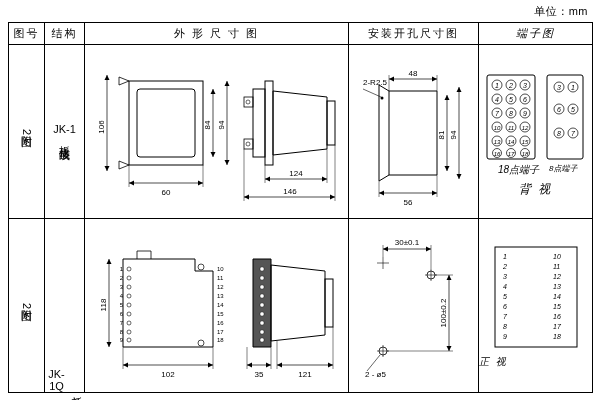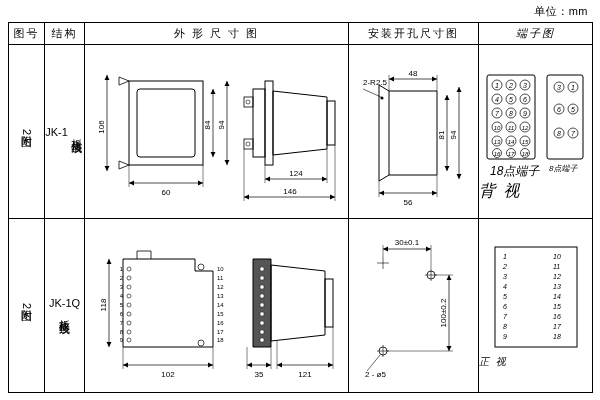--- a/index.html
+++ b/index.html
@@ -90,21 +90,21 @@
     </thead>
     <tbody>
 
       <tr class="row-tall">
         <td class="col-a">
           <div class="cell-stack">
             <span class="vtext">附图2</span>
           </div>
         </td>
         <td class="col-b">
-          <div class="cell-stack" style="flex-direction:row;gap:2px;">
+          <div class="cell-stack" style="flex-direction:column;gap:2px;">
             <span style="font-size:11px;">JK-1</span>
             <span class="vtext">板后接线</span>
           </div>
         </td>
 
         <td class="col-c">
           <div class="drawbox">
             <svg width="264" height="172" viewBox="0 0 264 172">
 
               <rect x="44" y="36" width="74" height="84" fill="none" stroke="#000" stroke-width="1"></rect>
@@ -252,35 +252,35 @@
                 <circle cx="80" cy="64" r="5" fill="none" stroke="#000" stroke-width="0.7"></circle>
                   <text x="80" y="66.5">6</text>
                 <circle cx="94" cy="64" r="5" fill="none" stroke="#000" stroke-width="0.7"></circle>
                   <text x="94" y="66.5">5</text>
                 <circle cx="80" cy="88" r="5" fill="none" stroke="#000" stroke-width="0.7"></circle>
                   <text x="80" y="90.5">8</text>
                 <circle cx="94" cy="88" r="5" fill="none" stroke="#000" stroke-width="0.7"></circle>
                   <text x="94" y="90.5">7</text>
               </g>
             </svg>
-            <div style="position:absolute;left:11px;top:118px;font-size:12px;">18点端子</div>
+            <div style="position:absolute;left:19px;top:118px;font-size:10px;">18点端子</div>
             <div style="position:absolute;left:70px;top:118px;font-size:8px;text-align:center;">8点端子</div>
-            <div style="position:absolute;left:0;right:0;top:136px;text-align:left;font-size:16px;letter-spacing:2px;">背 视</div>
+            <div style="position:absolute;left:0;right:0;top:136px;text-align:center;font-size:12px;letter-spacing:2px;">背 视</div>
           </div>
         </td>
       </tr>
 
       <tr class="row-tall">
         <td class="col-a">
           <div class="cell-stack">
             <span class="vtext">附图2</span>
           </div>
         </td>
         <td class="col-b">
-          <div class="cell-stack" style="flex-direction:column;gap:2px;">
+          <div class="cell-stack" style="gap:2px;align-items:flex-end;">
             <span style="font-size:11px;">JK-1Q</span>
             <span class="vtext">板前接线</span>
           </div>
         </td>
 
         <td class="col-c">
           <div class="drawbox">
             <svg width="264" height="172" viewBox="0 0 264 172">
 
               <path d="M38 40 L110 40 L110 52 L128 52 L128 128 L38 128 Z" fill="none" stroke="#000" stroke-width="1"></path>

